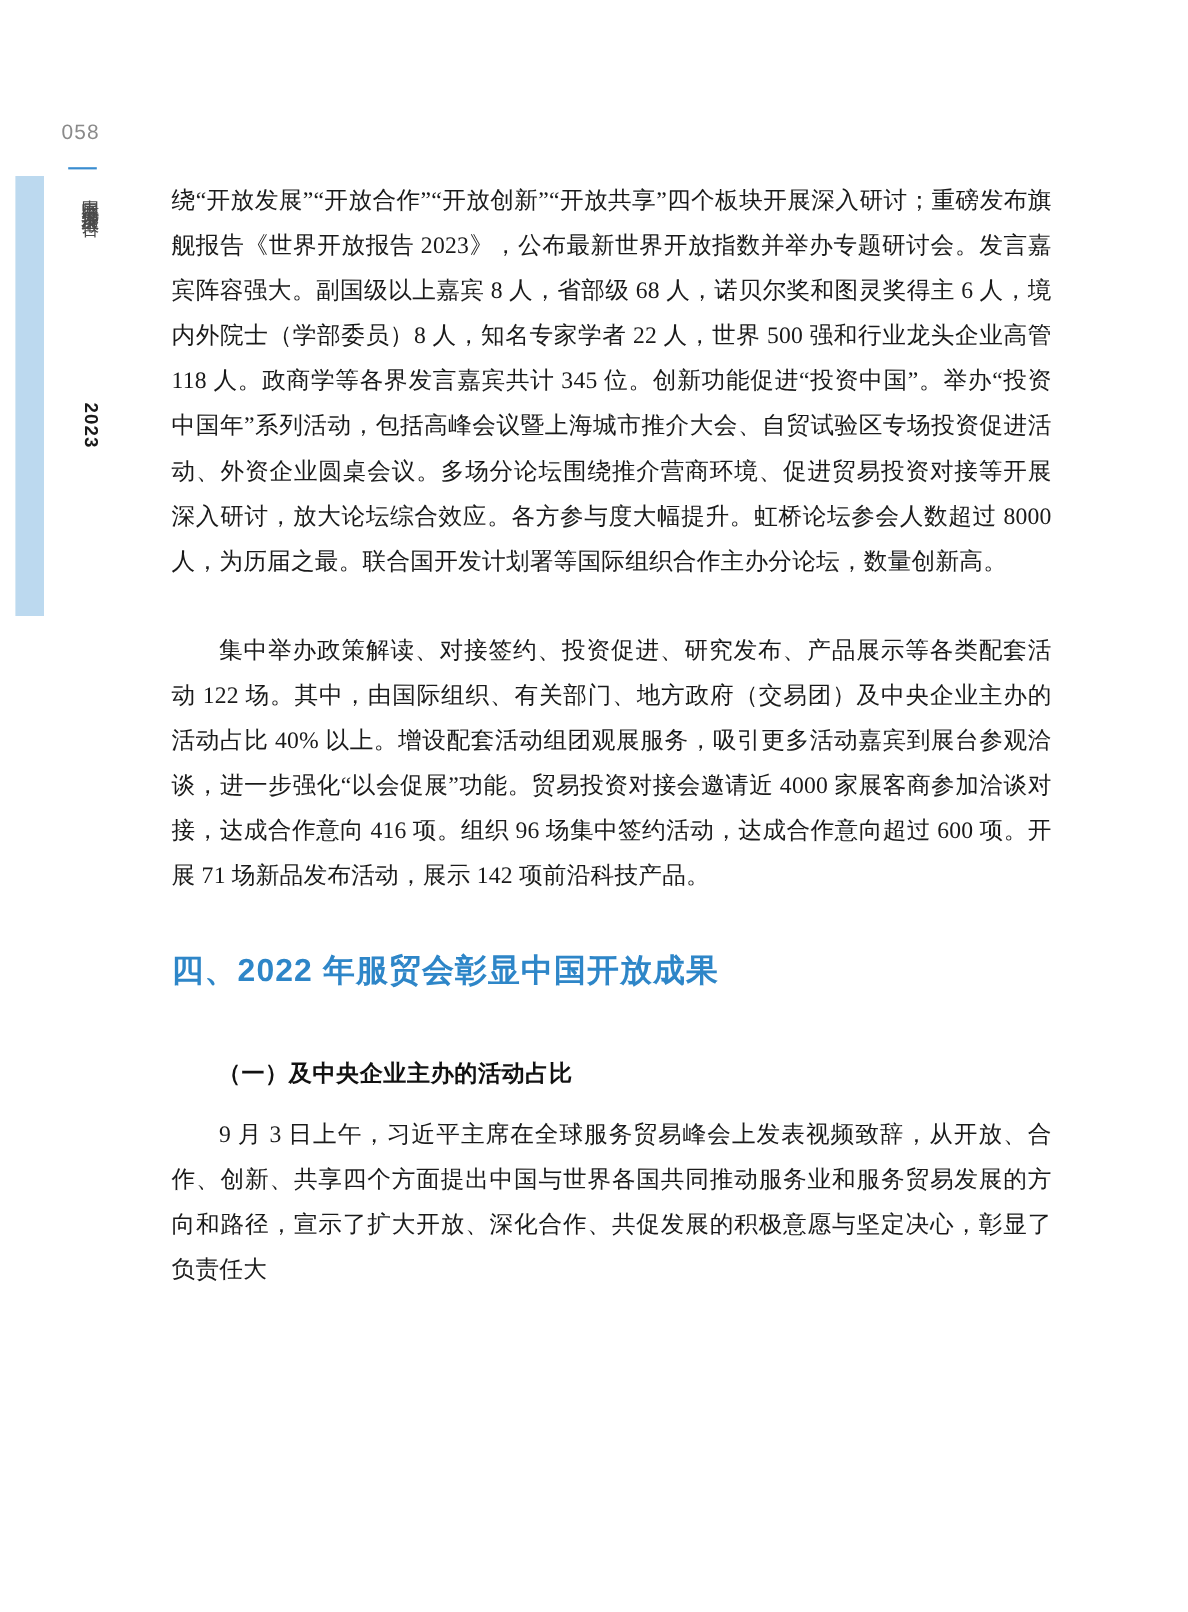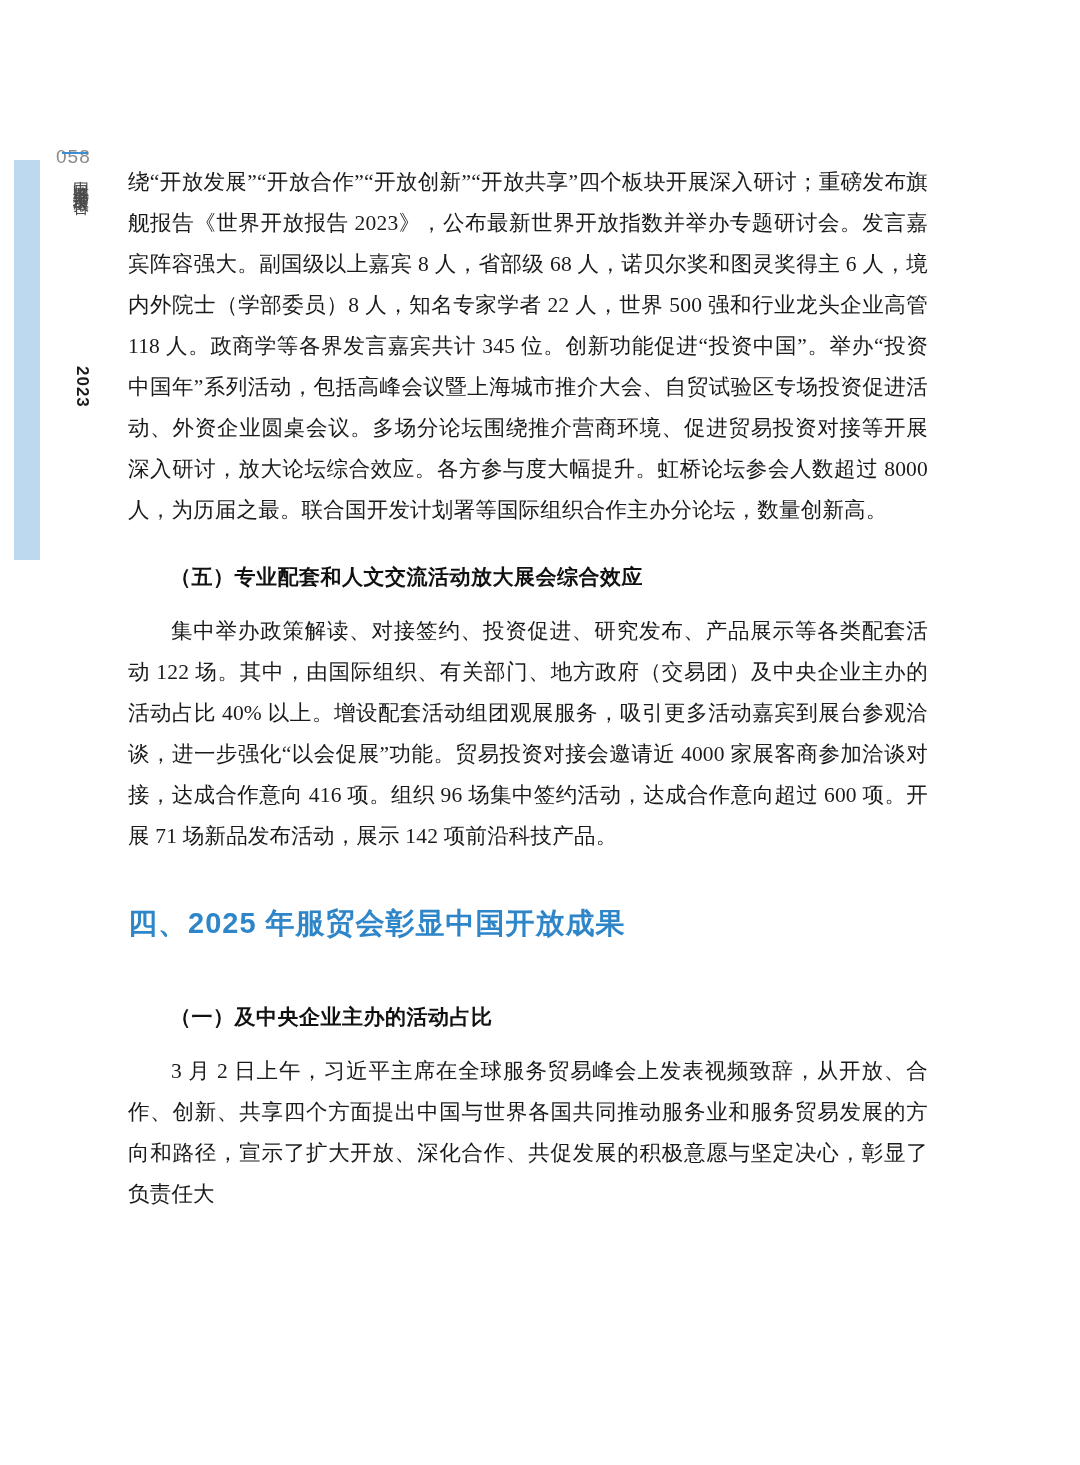--- a/index.html
+++ b/index.html
@@ -18,21 +18,20 @@
 
   
   .page-number {
     position: absolute;
     left: 56px;
     top: 110px;
     font-family: "Liberation Sans", sans-serif;
     font-size: 19px;
     color: #8a8a8a;
     letter-spacing: 1px;
-    margin-top: 36px;
   }
   .side-rule {
     position: absolute;
     left: 62px;
     top: 152px;
     width: 26px;
     height: 2px;
     background: #3a8dd0;
   }
   .side-title {
@@ -67,21 +66,21 @@
     left: 14px;
     top: 160px;
     width: 26px;
     height: 400px;
     background: #bcd9ef;
   }
 
   
   .content {
     position: absolute;
-    left: 128px;
+    left: 156px;
     top: 162px;
     width: 800px;
   }
   p.body {
     margin: 0 0 0 0;
     font-size: 21.5px;
     line-height: 41px;
     text-align: justify;
     text-justify: inter-ideograph;
     letter-spacing: 0.2px;
@@ -121,34 +120,33 @@
 <div class="side-rule"></div>
 <div class="side-title">中国展览经济发展报告</div>
 <div class="side-year">2023</div>
 
 <div class="content">
 
   <p class="body">绕“开放发展”“开放合作”“开放创新”“开放共享”四个板块开展深入研讨；重磅发布旗舰报告《世界开放报告 2023》，公布最新世界开放指数并举办专题研讨会。发言嘉宾阵容强大。副国级以上嘉宾 8 人，省部级 68 人，诺贝尔奖和图灵奖得主 6 人，境内外院士（学部委员）8 人，知名专家学者 22 人，世界 500 强和行业龙头企业高管 118 人。政商学等各界发言嘉宾共计 345 位。创新功能促进“投资中国”。举办“投资中国年”系列活动，包括高峰会议暨上海城市推介大会、自贸试验区专场投资促进活动、外资企业圆桌会议。多场分论坛围绕推介营商环境、促进贸易投资对接等开展深入研讨，放大论坛综合效应。各方参与度大幅提升。虹桥论坛参会人数超过 8000 人，为历届之最。联合国开发计划署等国际组织合作主办分论坛，数量创新高。</p>
 
   <div class="gap-md"></div>
 
-  <h3 class="sub-head">（五）专业配套和人文交流活动放大展会综合效应</h3>
 
   <div class="gap-sm"></div>
 
   <p class="body indent">集中举办政策解读、对接签约、投资促进、研究发布、产品展示等各类配套活动 122 场。其中，由国际组织、有关部门、地方政府（交易团）及中央企业主办的活动占比 40% 以上。增设配套活动组团观展服务，吸引更多活动嘉宾到展台参观洽谈，进一步强化“以会促展”功能。贸易投资对接会邀请近 4000 家展客商参加洽谈对接，达成合作意向 416 项。组织 96 场集中签约活动，达成合作意向超过 600 项。开展 71 场新品发布活动，展示 142 项前沿科技产品。</p>
 
   <div class="gap-lg"></div>
 
-  <h2 class="section-head">四、2025 年服贸会彰显中国开放成果</h2>
+  <h2 class="section-head">四、2022 年服贸会彰显中国开放成果</h2>
 
   <div class="gap-md"></div>
 
 
   <div class="gap-md"></div>
 
   <h3 class="sub-head">（一）及中央企业主办的活动占比</h3>
 
   <div class="gap-sm"></div>
 
-  <p class="body indent">3 月 2 日上午，习近平主席在全球服务贸易峰会上发表视频致辞，从开放、合作、创新、共享四个方面提出中国与世界各国共同推动服务业和服务贸易发展的方向和路径，宣示了扩大开放、深化合作、共促发展的积极意愿与坚定决心，彰显了负责任大</p>
+  <p class="body indent">9 月 3 日上午，习近平主席在全球服务贸易峰会上发表视频致辞，从开放、合作、创新、共享四个方面提出中国与世界各国共同推动服务业和服务贸易发展的方向和路径，宣示了扩大开放、深化合作、共促发展的积极意愿与坚定决心，彰显了负责任大</p>
 
 </div>
 
 </body></html>

